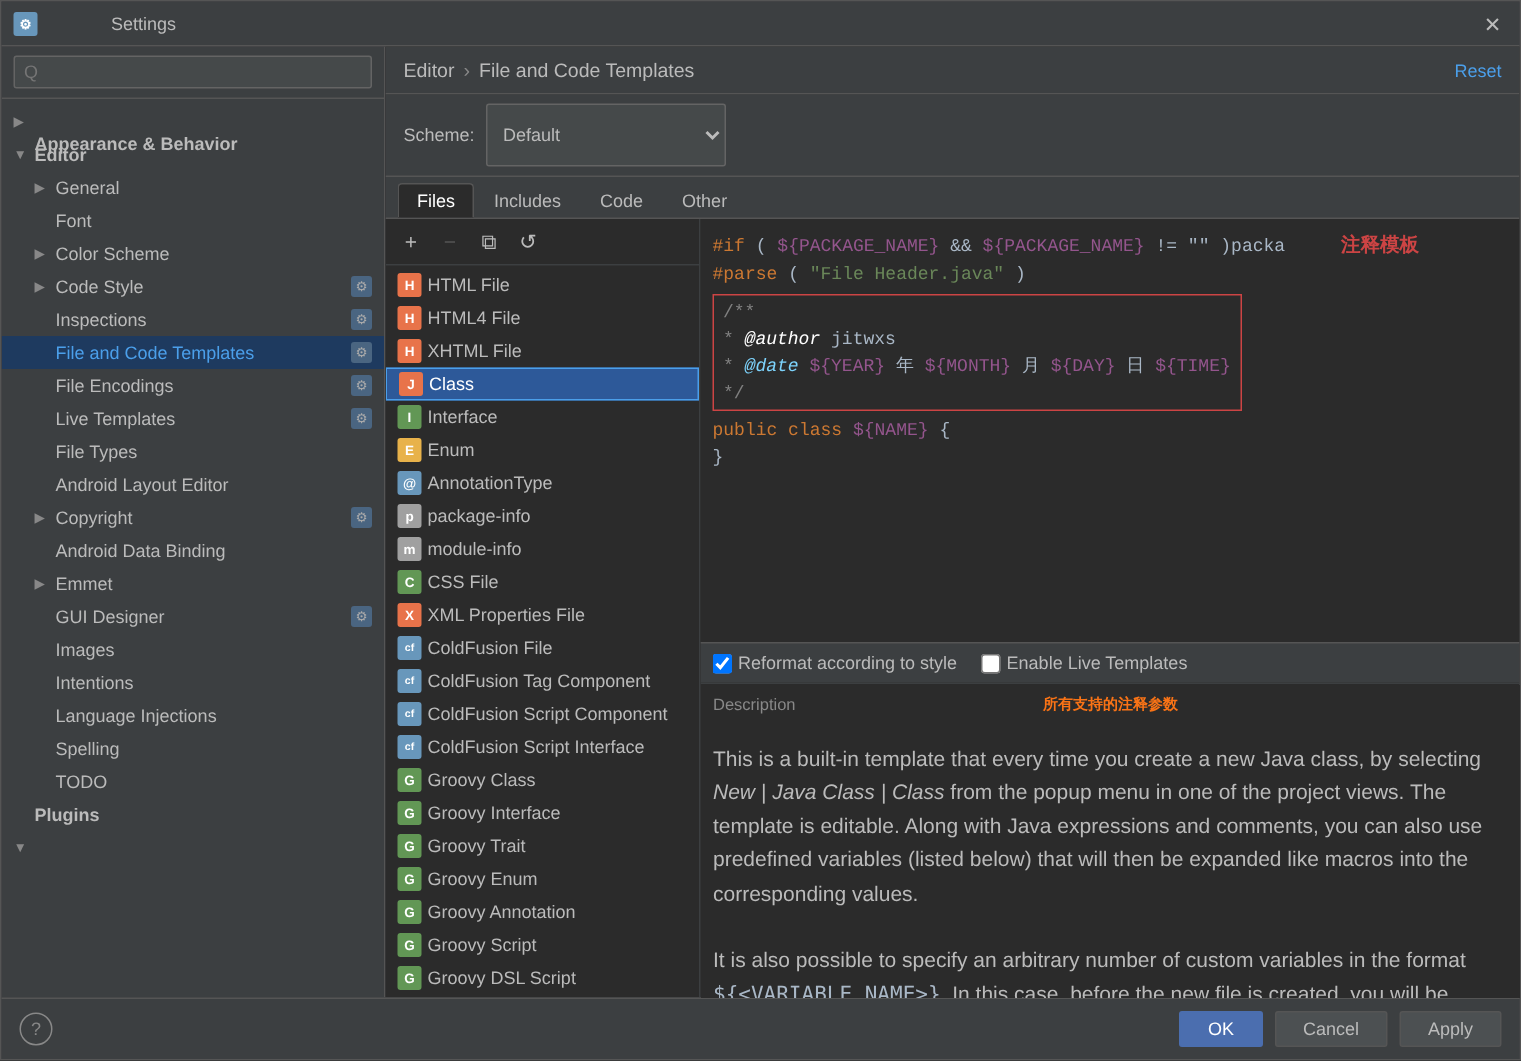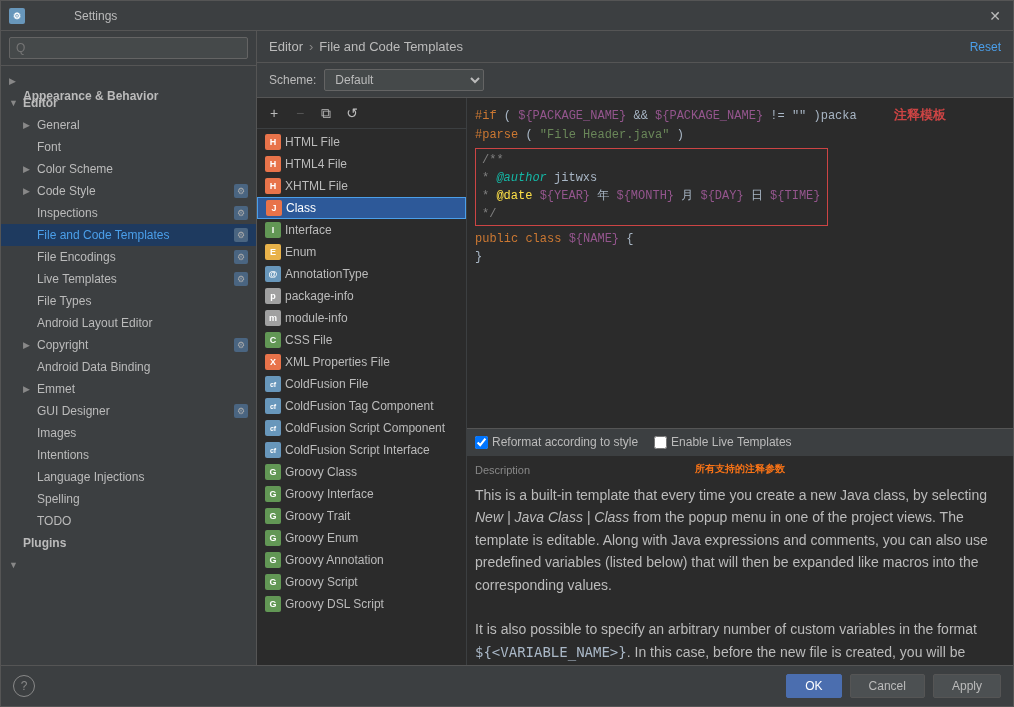--- a/index.html
+++ b/index.html
@@ -162,21 +162,21 @@
       background: #3c3f41;
       border-bottom: 1px solid #555;
       flex-shrink: 0;
       gap: 8px;
     }
     .scheme-label { color: #bbbbbb; font-size: 12px; }
     .scheme-select {
       background: #45494a;
       border: 1px solid #646464;
       color: #bbbbbb;
-      padding: 2px 6px;
+      padding: 12px 6px;
       font-size: 12px;
       border-radius: 2px;
       outline: none;
       width: 160px;
     }
     .tabs-bar {
       display: flex;
       padding: 4px 8px 0;
       background: #3c3f41;
       border-bottom: 1px solid #555;
@@ -291,22 +291,22 @@
       line-height: 1.5;
       position: relative;
     }
     .code-editor::-webkit-scrollbar { width: 6px; height: 6px; }
     .code-editor::-webkit-scrollbar-track { background: #2b2b2b; }
     .code-editor::-webkit-scrollbar-thumb { background: #555; }
     .code-line { white-space: nowrap; }
     .kw-orange { color: #cc7832; }
     .kw-green { color: #6a8759; }
     .kw-white { color: #a9b7c6; }
-    .kw-author { color: #14b8a6; font-style: italic; }
-    .kw-date { color: #fde047; }
+    .kw-author { color: #ffffff; font-style: italic; }
+    .kw-date { color: #7dd3fc; font-style: italic; }
     .kw-comment { color: #808080; }
     .kw-variable { color: #94558d; }
     .bottom-options {
       display: flex;
       align-items: center;
       padding: 6px 8px;
       background: #3c3f41;
       border-top: 1px solid #555;
       gap: 16px;
       flex-shrink: 0;
@@ -328,21 +328,21 @@
       padding: 8px;
       flex-shrink: 0;
       position: relative;
     }
     .description-panel::-webkit-scrollbar { width: 6px; }
     .description-panel::-webkit-scrollbar-track { background: #2b2b2b; }
     .description-panel::-webkit-scrollbar-thumb { background: #555; }
     .desc-title {
       color: #888;
       font-size: 11px;
-      margin-bottom: 8px;
+      margin-bottom: 18px;
     }
     .desc-body {
       color: #bbbbbb;
       font-size: 14px;
       line-height: 1.6;
     }
     .desc-body em { font-style: italic; }
     .desc-body code { color: #a9b7c6; }
     
     .footer {
@@ -558,20 +558,26 @@
       </div>
 
       <div class="scheme-bar">
         <span class="scheme-label">Scheme:</span>
         <select class="scheme-select">
           <option>Default</option>
           <option>Project</option>
         </select>
       </div>
 
+      <div class="tabs-bar">
+        <div class="tab active">Files</div>
+        <div class="tab">Includes</div>
+        <div class="tab">Code</div>
+        <div class="tab">Other</div>
+      </div>
 
       <div class="content-area">
 
         <div class="file-list">
           <div class="file-list-toolbar">
             <button class="toolbar-btn">+</button>
             <button class="toolbar-btn disabled">−</button>
             <button class="toolbar-btn">⧉</button>
             <button class="toolbar-btn">↺</button>
           </div>

